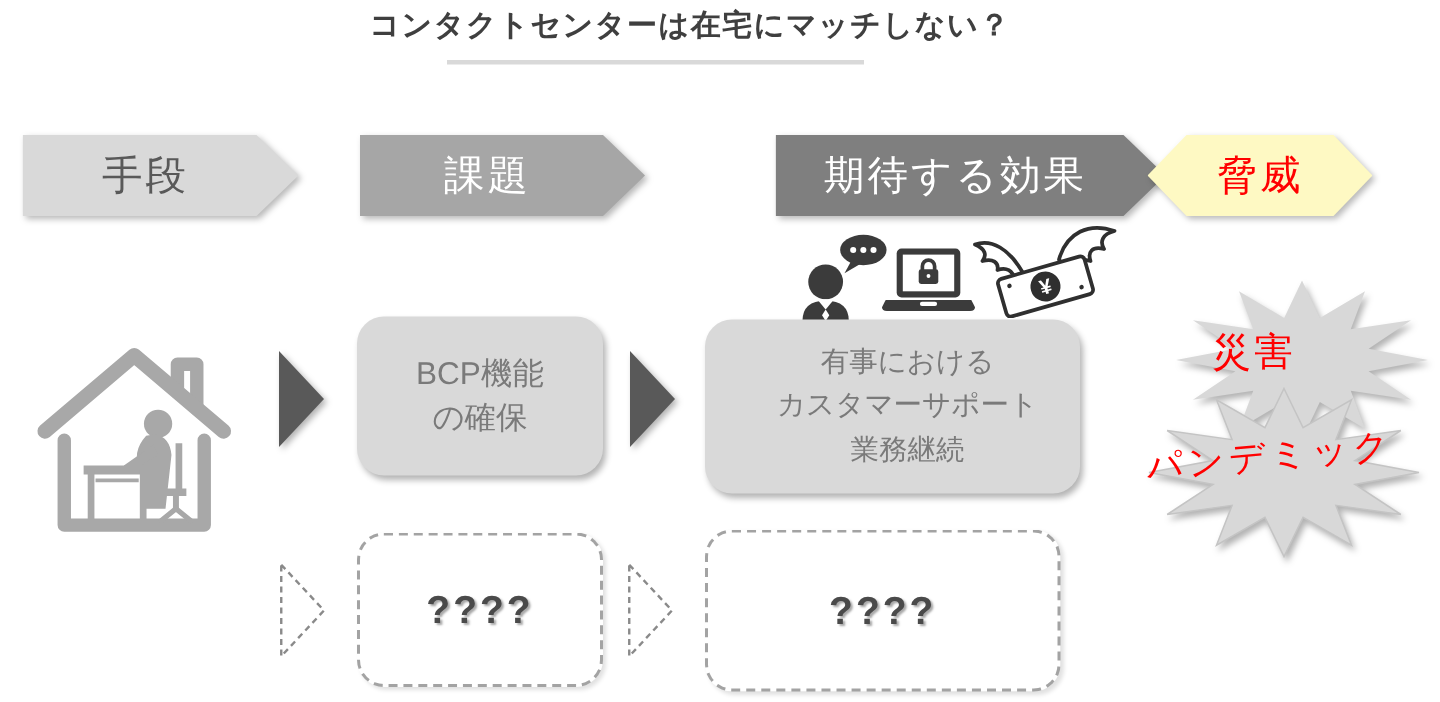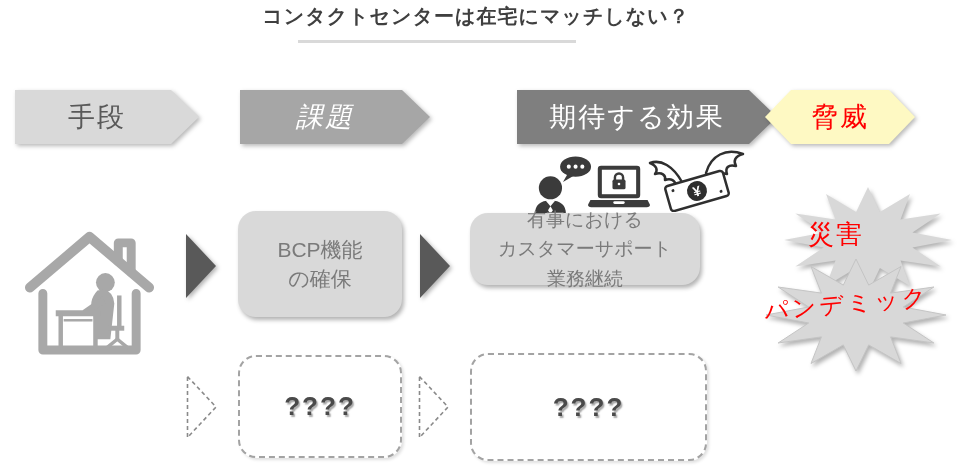--- a/index.html
+++ b/index.html
@@ -4,33 +4,33 @@
 <style>
   html,body{margin:0;padding:0;background:#fff;}
   .canvas{
     position:relative;width:960px;height:468px;background:#fff;overflow:hidden;
     font-family:"Liberation Sans","DejaVu Sans",sans-serif;
   }
   .abs{position:absolute;}
   
   .title{
     left:0;top:3px;width:920px;text-align:center;
-    font-size:20px;font-weight:bold;color:#3f3f3f;letter-spacing:1px;padding-left:16px;
+    font-size:20px;font-weight:bold;color:#3f3f3f;letter-spacing:1px;
   }
   .title-underline{left:298px;top:40px;width:278px;height:3px;background:#d9d9d9;}
   
   .chev{filter:drop-shadow(2px 2px 2px rgba(0,0,0,.28));height:54px;top:90px;}
   .chev-inner{
     width:100%;height:100%;display:flex;align-items:center;justify-content:center;
     clip-path:polygon(0 0,calc(100% - 28px) 0,100% 50%,calc(100% - 28px) 100%,0 100%);
     padding-right:0;box-sizing:border-box;margin-left:12px;
   }
   .chev-inner span{font-size:27px;letter-spacing:2px;transform:translateX(-10px);}
   .chev-light .chev-inner{background:#d9d9d9;color:#595959;}
-  .chev-medium .chev-inner{background:#a6a6a6;color:#ffffff;font-style:italic;}
+  .chev-medium .chev-inner{background:#a6a6a6;color:#ffffff;}
   .chev-dark .chev-inner{background:#7f7f7f;color:#ffffff;}
   .hex{filter:drop-shadow(2px 2px 2px rgba(0,0,0,.28));height:54px;top:90px;}
   .hex-inner{
     width:100%;height:100%;display:flex;align-items:center;justify-content:center;
     clip-path:polygon(26px 0,calc(100% - 26px) 0,100% 50%,calc(100% - 26px) 100%,26px 100%,0 50%);
     background:#fef9c3;color:#ff0000;
   }
   .hex-inner span{font-size:27px;letter-spacing:2px;}
   
   .tri{
@@ -150,21 +150,21 @@
     </g>
     <g transform="rotate(-16 51 45)">
       <rect x="21" y="32" width="60" height="26" rx="3" fill="#fff" stroke="#2f2f2f" stroke-width="2.5"></rect>
       <circle cx="51" cy="45" r="10" fill="#2f2f2f"></circle>
       <text x="51" y="50" text-anchor="middle" font-size="14" font-weight="bold" fill="#fff" font-family="Liberation Sans, DejaVu Sans, sans-serif">¥</text>
       <circle cx="28" cy="38" r="1.5" fill="#2f2f2f"></circle>
       <circle cx="74" cy="52" r="1.5" fill="#2f2f2f"></circle>
     </g>
   </svg>
 
-  <div class="abs flow-box effect-box" style="left:470px;top:213px;width:230px;height:72px;">
+  <div class="abs flow-box effect-box" style="left:470px;top:213px;width:230px;height:116px;padding-left:20px;">
     <div>有事における</div>
     <div>カスタマーサポート</div>
     <div>業務継続</div>
   </div>
 
   <svg class="abs bursts-svg" style="left:754px;top:180px;" width="206" height="196" viewBox="0 0 206 196">
     <polygon fill="#d8d8d8" points="114,7 125.9,32 156,14.1 146.5,39.5 186.7,33.5 158.4,52.5 198,60 158.4,67.5 186.7,86.5 146.5,80.5 156,105.9 125.9,88 114,113 102.1,88 72,105.9 81.5,80.5 41.3,86.5 69.6,67.5 30,60 69.6,52.5 41.3,33.5 81.5,39.5 72,14.1 102.1,32"></polygon>
     <polygon fill="#d8d8d8" stroke="#c4c4c4" stroke-width="1" points="102,79 114.7,105.1 147,86.5 136.6,113.1 179.9,107 149.3,127 192,135 149.3,143 179.9,163 136.6,156.9 147,183.5 114.7,164.9 102,191 89.3,164.9 57,183.5 67.4,156.9 24.1,163 54.7,143 12,135 54.7,127 24.1,107 67.4,113.1 57,86.5 89.3,105.1"></polygon>
   </svg>
   <div class="abs burst-text disaster" style="left:808px;top:217px;">災害</div>

